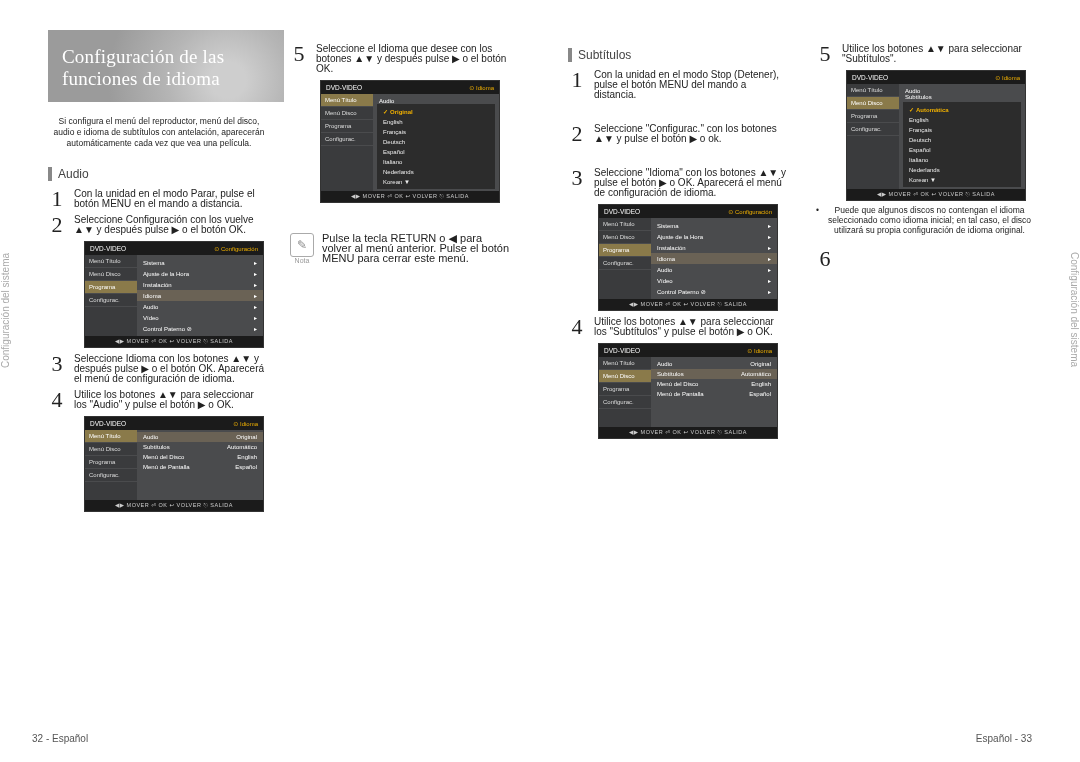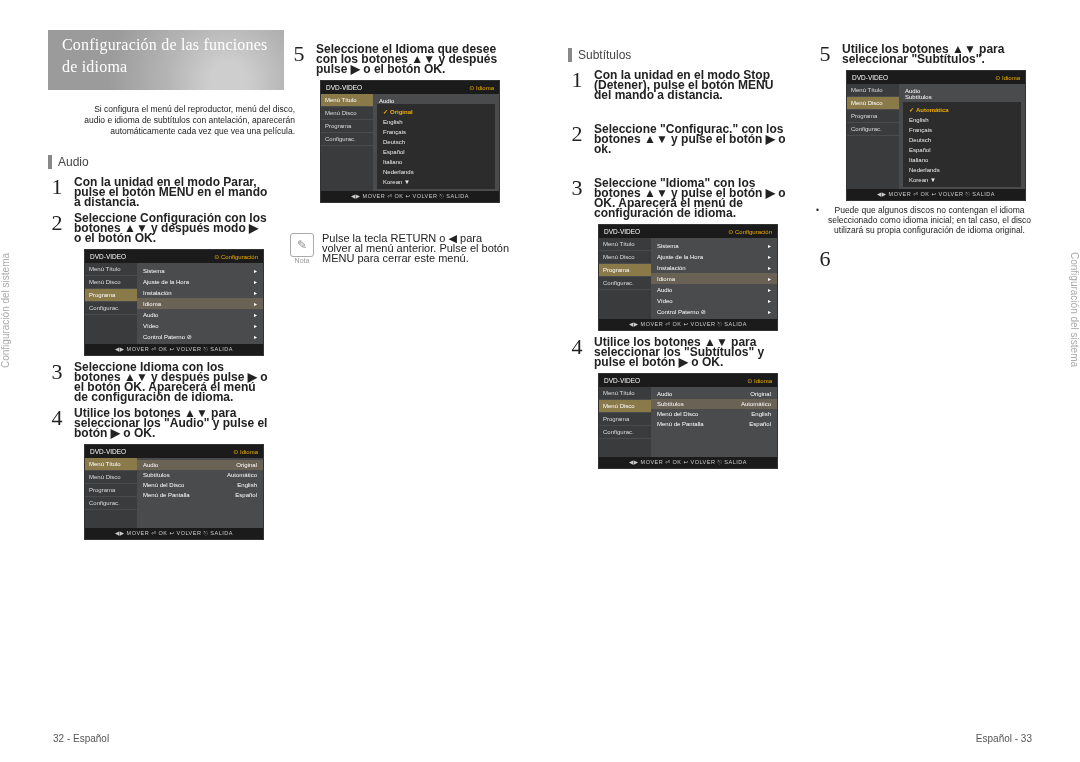--- a/index.html
+++ b/index.html
@@ -35,34 +35,33 @@
     color: #a9a9a9;
     text-align: center;
   }
   .tab.left { left: 0; writing-mode: vertical-rl; transform: rotate(180deg); }
   .tab.right { right: 0; writing-mode: vertical-rl; }
   .title-box {
     background: #9b9b9b;
     background-image: radial-gradient(circle at 180px 50px, #cecece 18px, #b5b5b5 60px, #9b9b9b 120px);
     color: #fff;
     width: 208px;
-    padding: 4px 14px 12px 14px;
-    font-size: 16px;
+    padding: 16px 14px 12px 14px;
+    font-size: 19px;
     line-height: 22px;
     font-weight: 300;
     font-family: "Times New Roman", serif;
     letter-spacing: .2px;
   }
   .intro {
     font-size: 8.5px;
     line-height: 11px;
     margin-top: 14px;
     width: 222px;
-    text-align: right;
-    margin-left: 25px;
+    text-align: center;
   }
   .section-head {
     font-size: 12px;
     font-weight: normal;
     color: #444;
     border-left: 4px solid #888;
     padding-left: 6px;
     margin: 18px 0 8px 0;
   }
   .step {
@@ -72,24 +71,23 @@
     width: 220px;
   }
   .step .num {
     font-family: "Times New Roman", serif;
     font-size: 22px;
     line-height: 20px;
     width: 18px;
     text-align: center;
   }
   .step .txt {
-    font-size: 12px;
+    font-size: 10px;
     line-height: 10px;
     flex: 1;
-    font-weight: bold;
   }
   .note {
     display: flex;
     gap: 8px;
     margin-top: 10px;
     width: 220px;
   }
   .note .icon {
     width: 22px;
     height: 22px;
@@ -163,21 +161,21 @@
     padding: 2px 4px;
     text-align: center;
     letter-spacing: .5px;
   }
   .footnum {
     position: absolute;
     bottom: 18px;
     font-size: 10px;
     color: #555;
   }
-  .footnum.left { left: 53px; }
+  .footnum.left { left: 32px; }
   .footnum.right { right: 48px; }
   .col2 { position: absolute; }
 </style>
 </head>
 <body>
 
 <div class="spread">
 
   <div class="page left">
     <div class="tab left">Configuración del sistema</div>
@@ -186,21 +184,21 @@
     <div class="intro">Si configura el menú del reproductor, menú del disco, audio e idioma de subtítulos con antelación, aparecerán automáticamente cada vez que vea una película.</div>
 
     <div class="section-head">Audio</div>
 
     <div class="step">
       <div class="num">1</div>
       <div class="txt">Con la unidad en el modo Parar, pulse el botón MENU en el mando a distancia.</div>
     </div>
     <div class="step">
       <div class="num">2</div>
-      <div class="txt">Seleccione Configuración con los botones ▲▼ y después modo ▶ o el botón OK.</div>
+      <div class="txt">Seleccione Configuración con los vuelve ▲▼ y después pulse ▶ o el botón OK.</div>
     </div>
 
     <div class="osd" style="margin-left:36px;">
       <div class="osd-title">
           <span>DVD-VIDEO</span>
           <span class="r">⊙ Configuración</span>
         </div>
       <div class="osd-body">
         <div class="osd-side">
           <div>Menú Título</div>

